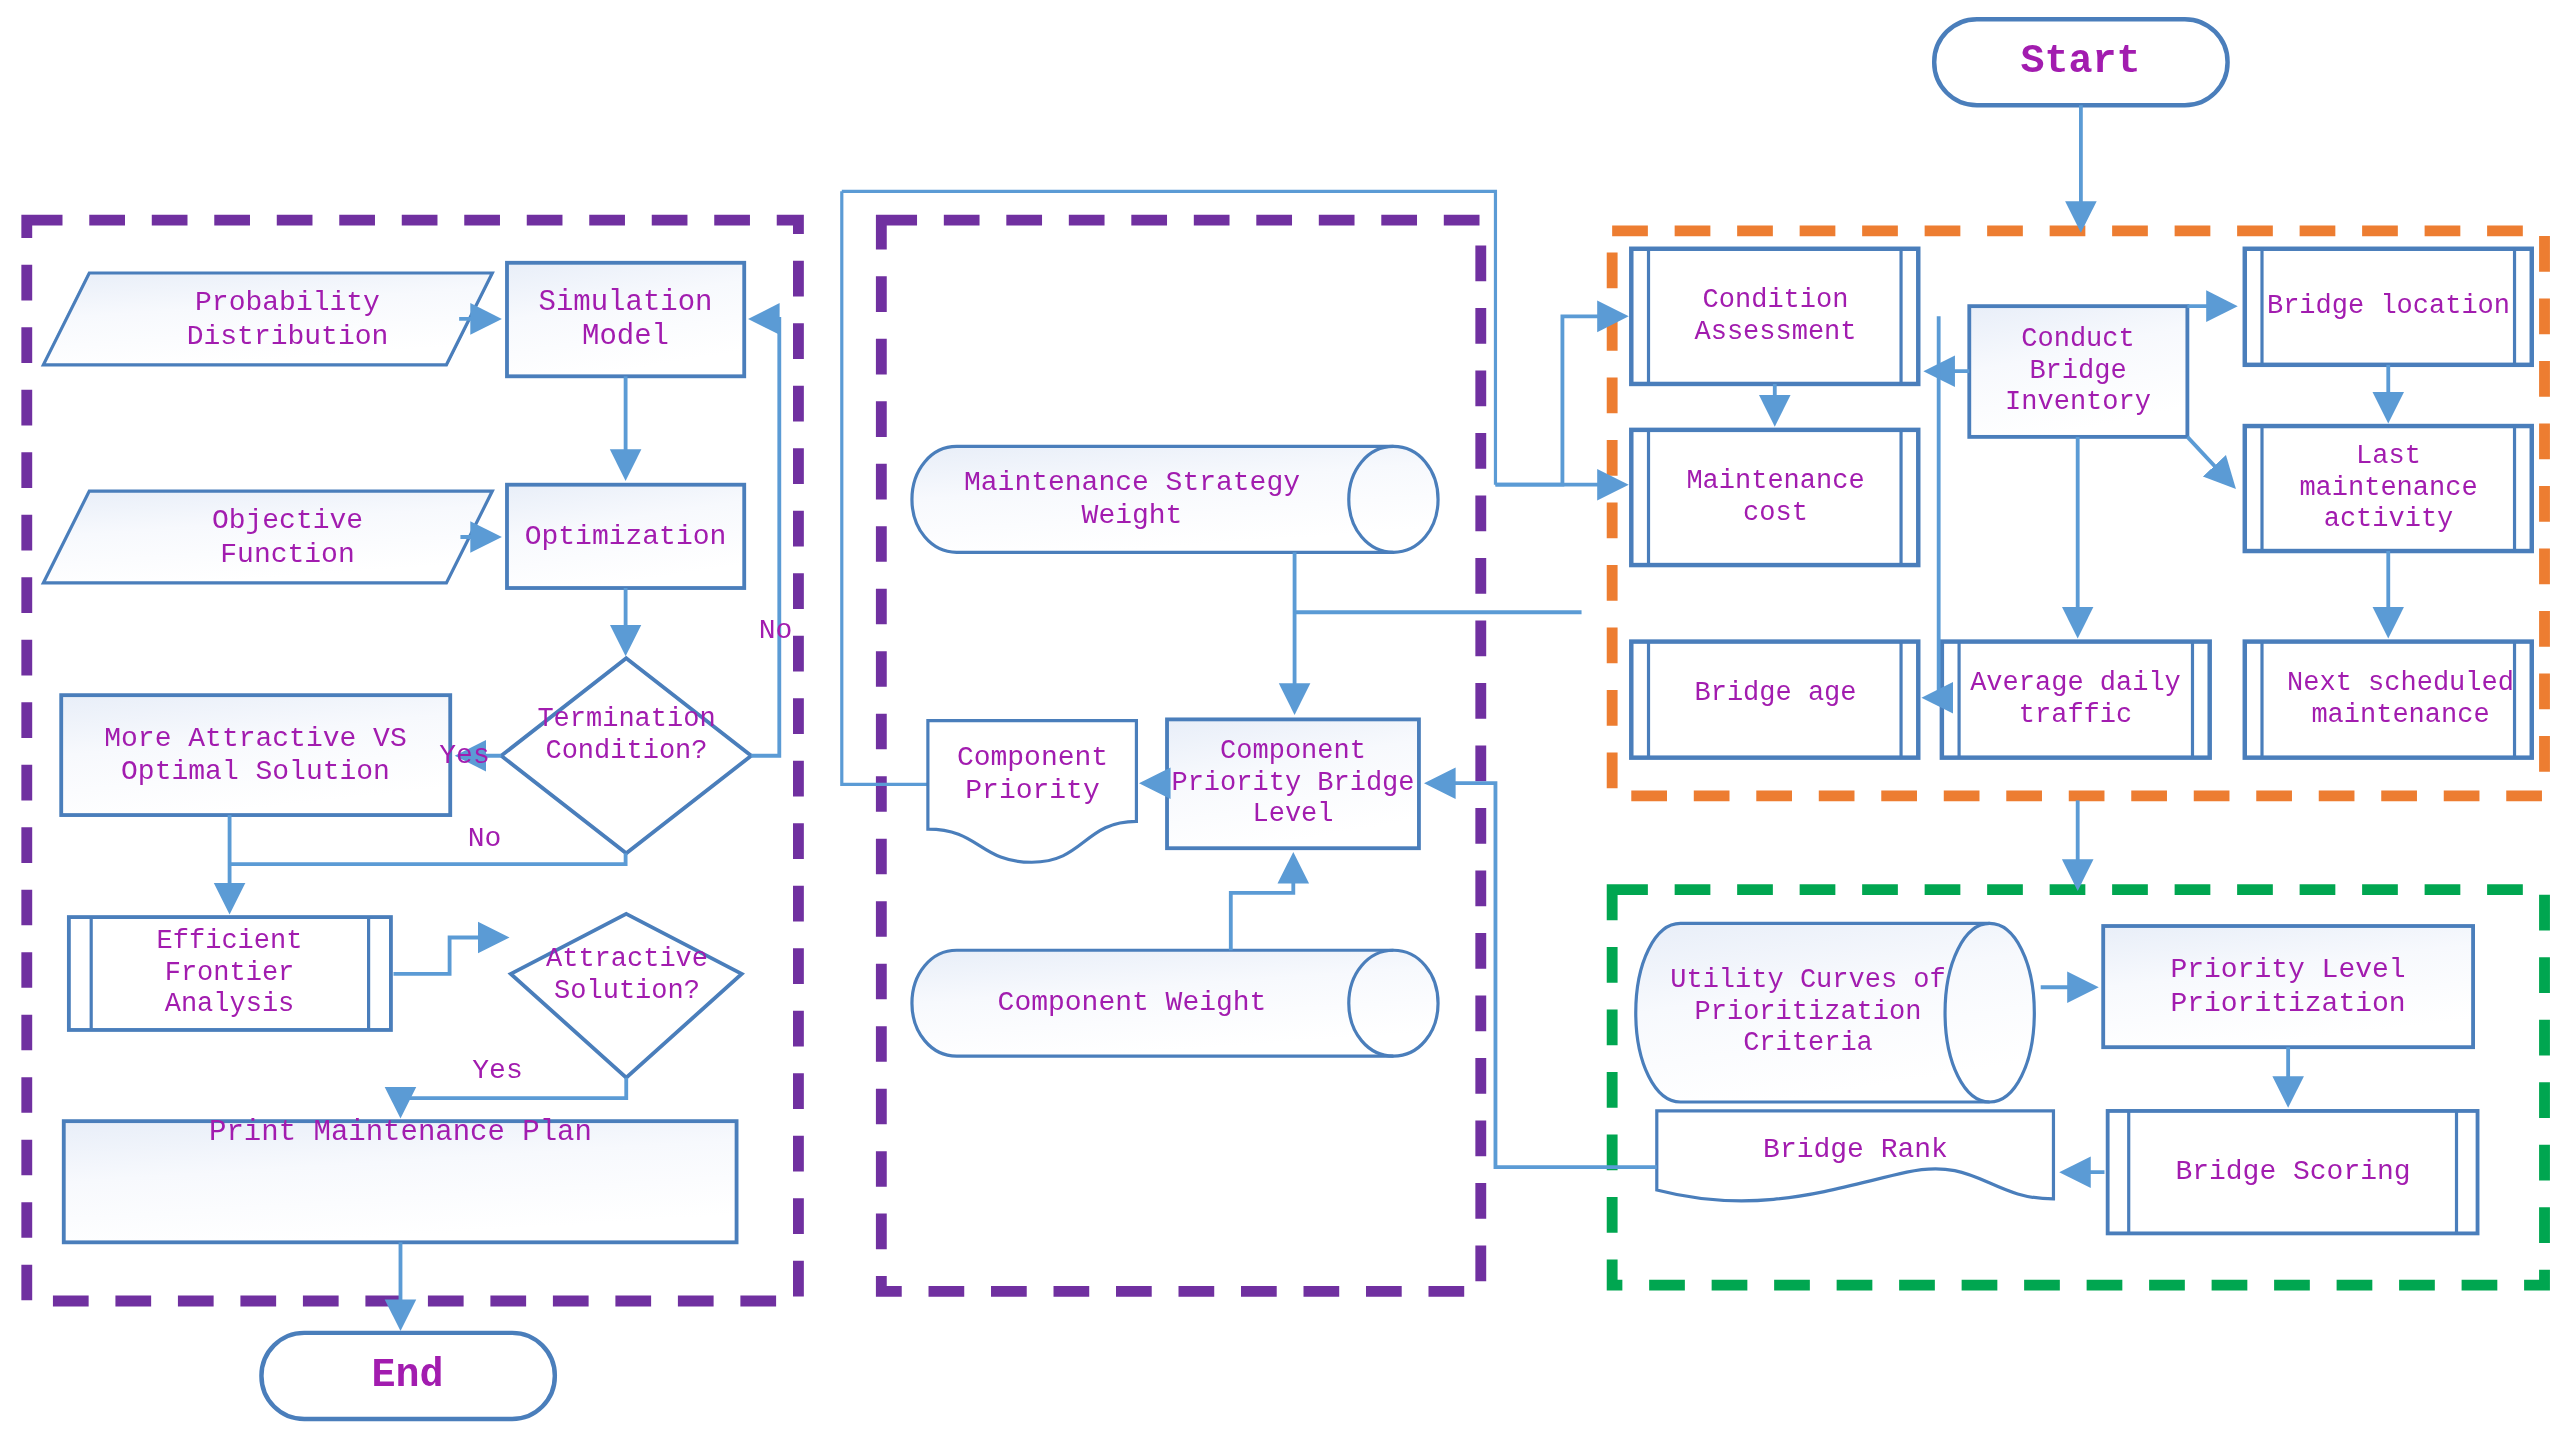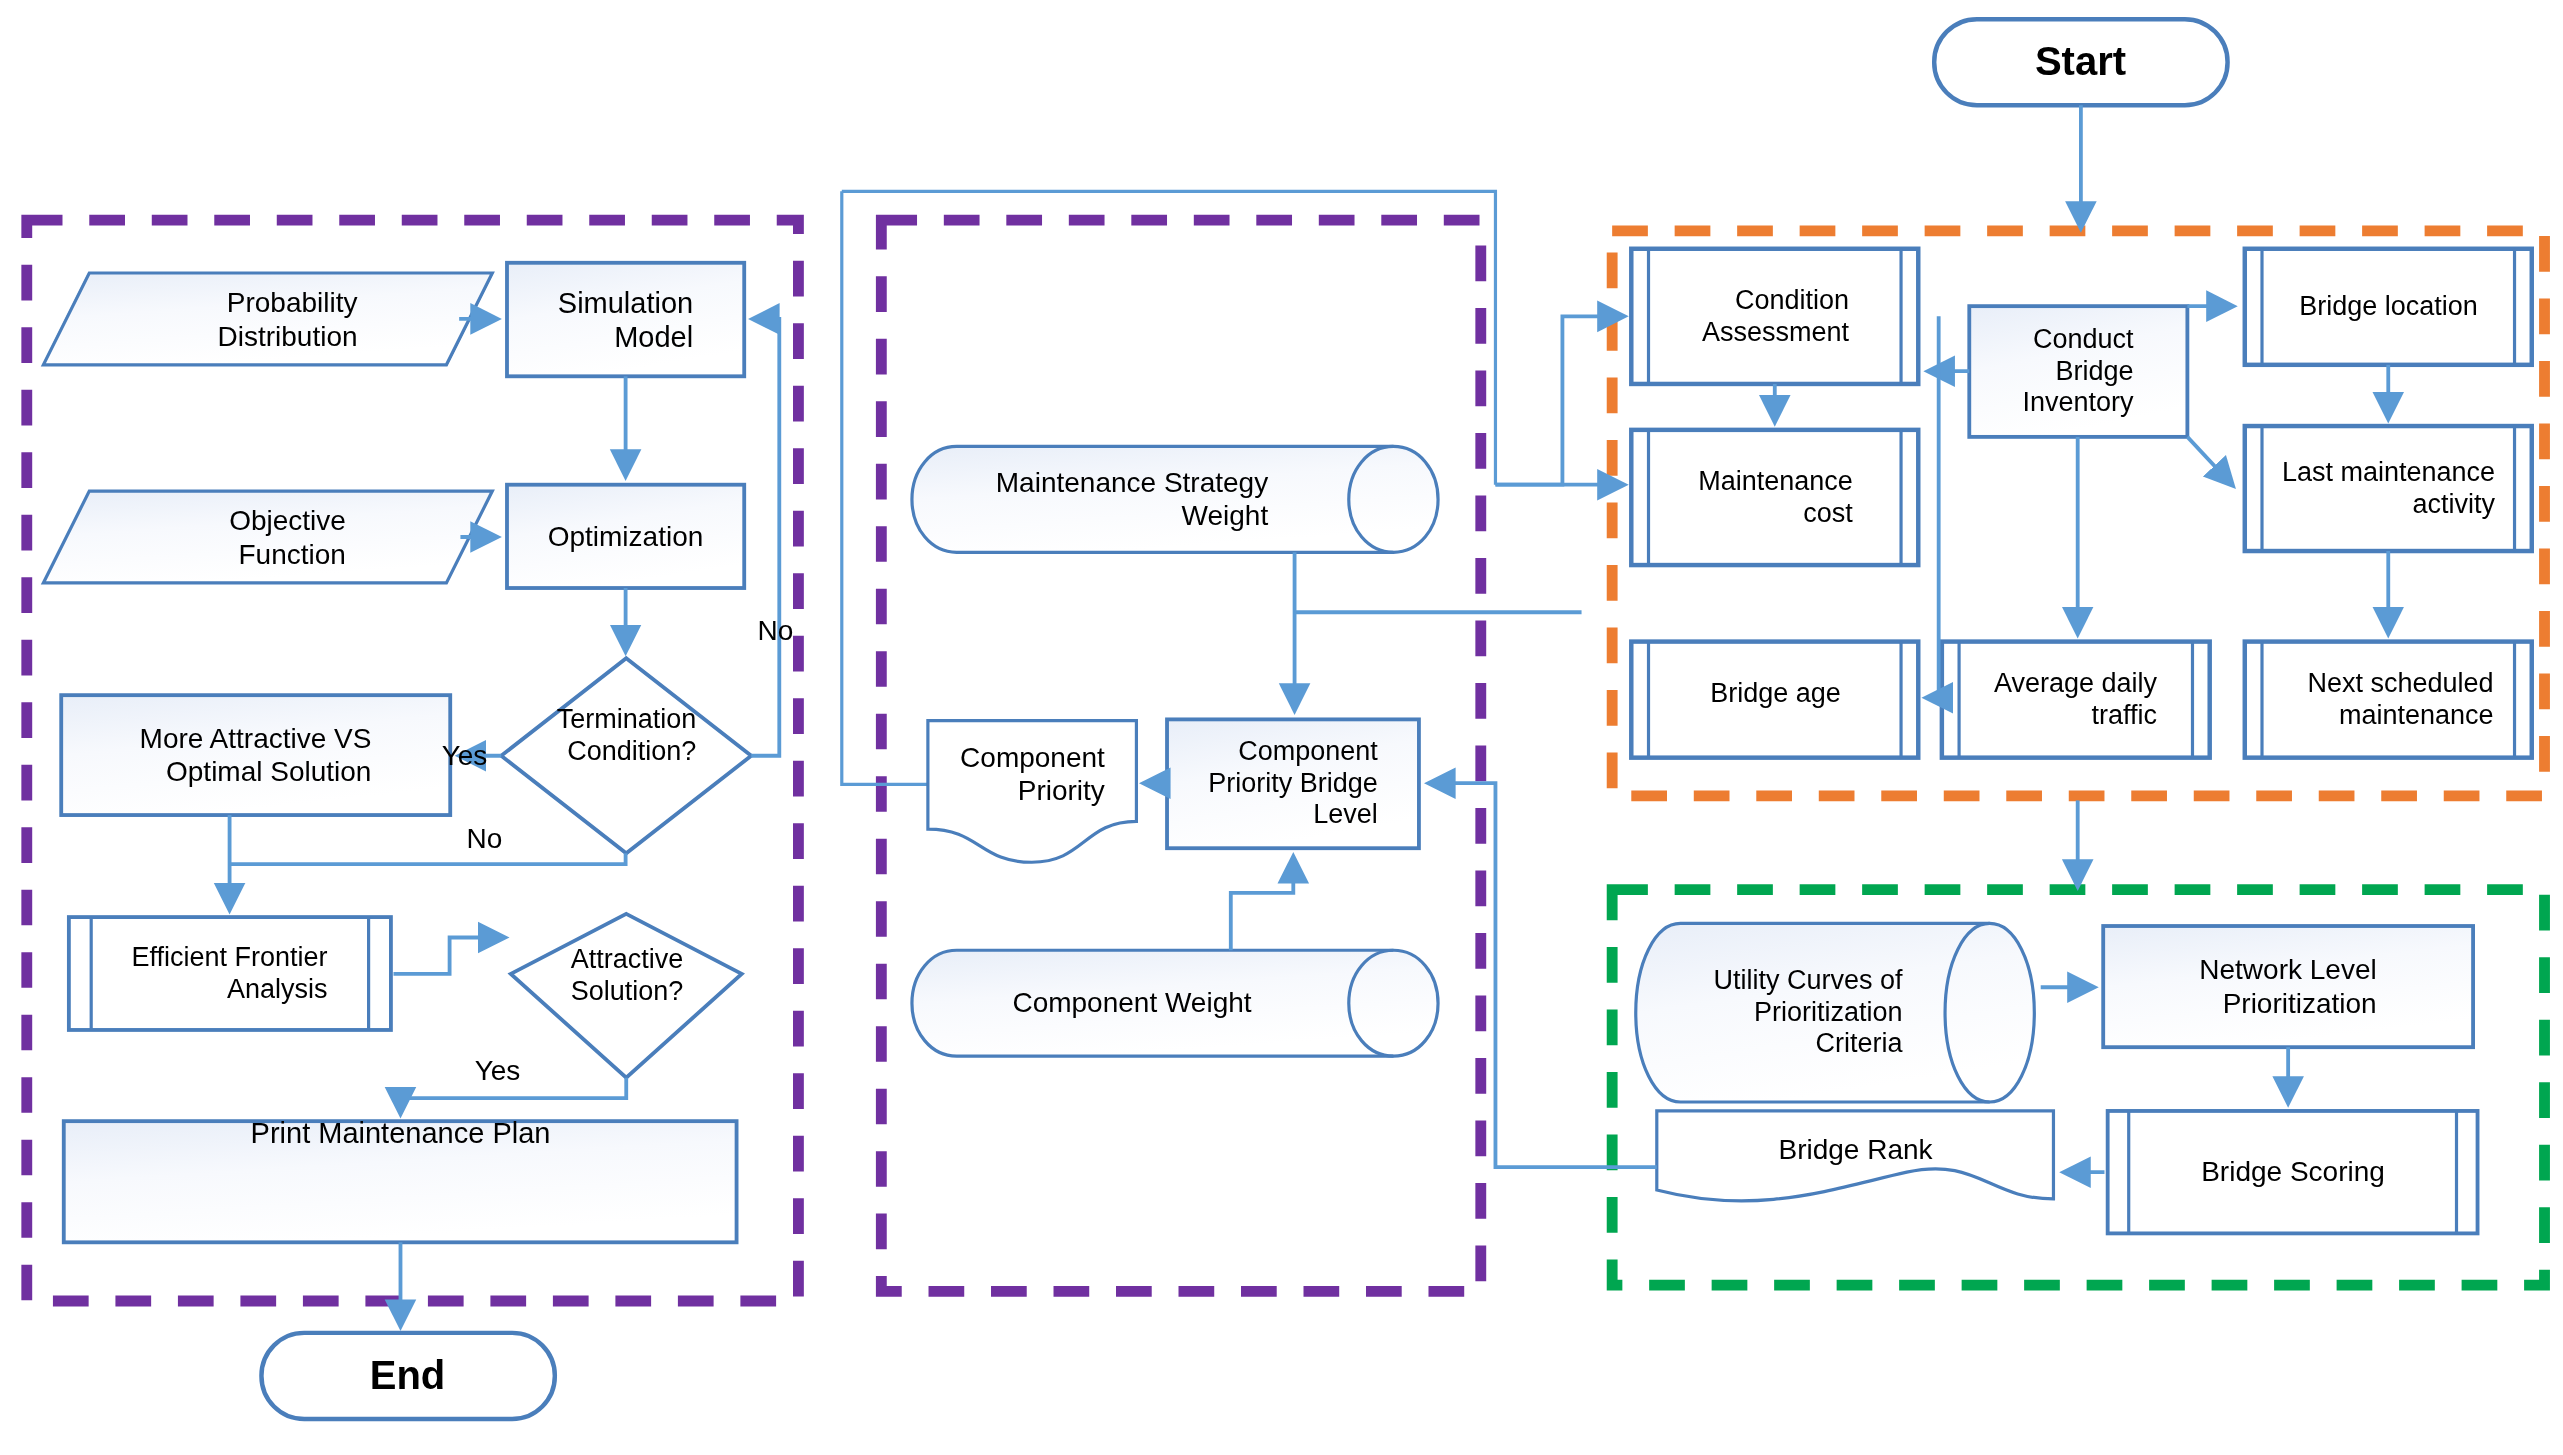--- a/index.html
+++ b/index.html
@@ -1,21 +1,21 @@
 <!DOCTYPE html>
 <html style="font-size:10.2px"><head>
 <meta charset="utf-8">
 <style>
   html,body{margin:0;padding:0;background:#ffffff;}
   body{font-family:"Liberation Sans", sans-serif;}
   #stage{position:relative;width:2563px;height:1456px;background:#fff;overflow:hidden;}
   #stage svg{position:absolute;left:0;top:0;width:2563px;height:1456px;}
   .lbl{position:absolute;display:flex;align-items:center;justify-content:center;
-       text-align:right;color:#000000;line-height:1.18;pointer-events:none;
-       font-family:Liberation Sans, sans-serif;}
+       text-align:center;color:#a21caf;line-height:1.18;pointer-events:none;
+       font-family:Liberation Mono, monospace;}
   .f46{font-size:29px;}
   .f44{font-size:28px;}
   .f42{font-size:27px;}
   .term{font-size:40px;font-weight:bold;}
   .yn{font-size:28px;}
 </style>
 </head>
 <body>
 
 <div id="stage">
@@ -260,21 +260,21 @@
 <div class="lbl f42" style="left:2262px;top:426px;width:253px;height:125px;white-space:pre-line;">Last maintenance
 activity</div>
 
 <div class="lbl f42" style="left:2262px;top:642px;width:253px;height:116px;white-space:pre-line;margin-left:12px;">Next scheduled
 maintenance</div>
 
 <div class="lbl f42" style="left:1658px;top:923px;width:300px;height:179px;white-space:pre-line;">Utility Curves of
 Prioritization
 Criteria</div>
 
-<div class="lbl f44" style="left:2103px;top:926px;width:370px;height:121px;white-space:pre-line;">Network Level
+<div class="lbl f44" style="left:2103px;top:926px;width:370px;height:121px;white-space:pre-line;">Priority Level
 Prioritization</div>
 
 <div class="lbl f44" style="left:1657px;top:1115px;width:397px;height:70px;white-space:pre-line;">Bridge Rank</div>
 
 <div class="lbl f44" style="left:2129px;top:1111px;width:328px;height:122px;white-space:pre-line;">Bridge Scoring</div>
 
 <div class="lbl term" style="left:1934px;top:19px;width:293px;height:86px;">Start</div>
 
 <div class="lbl term" style="left:261px;top:1333px;width:293px;height:86px;">End</div>
 

